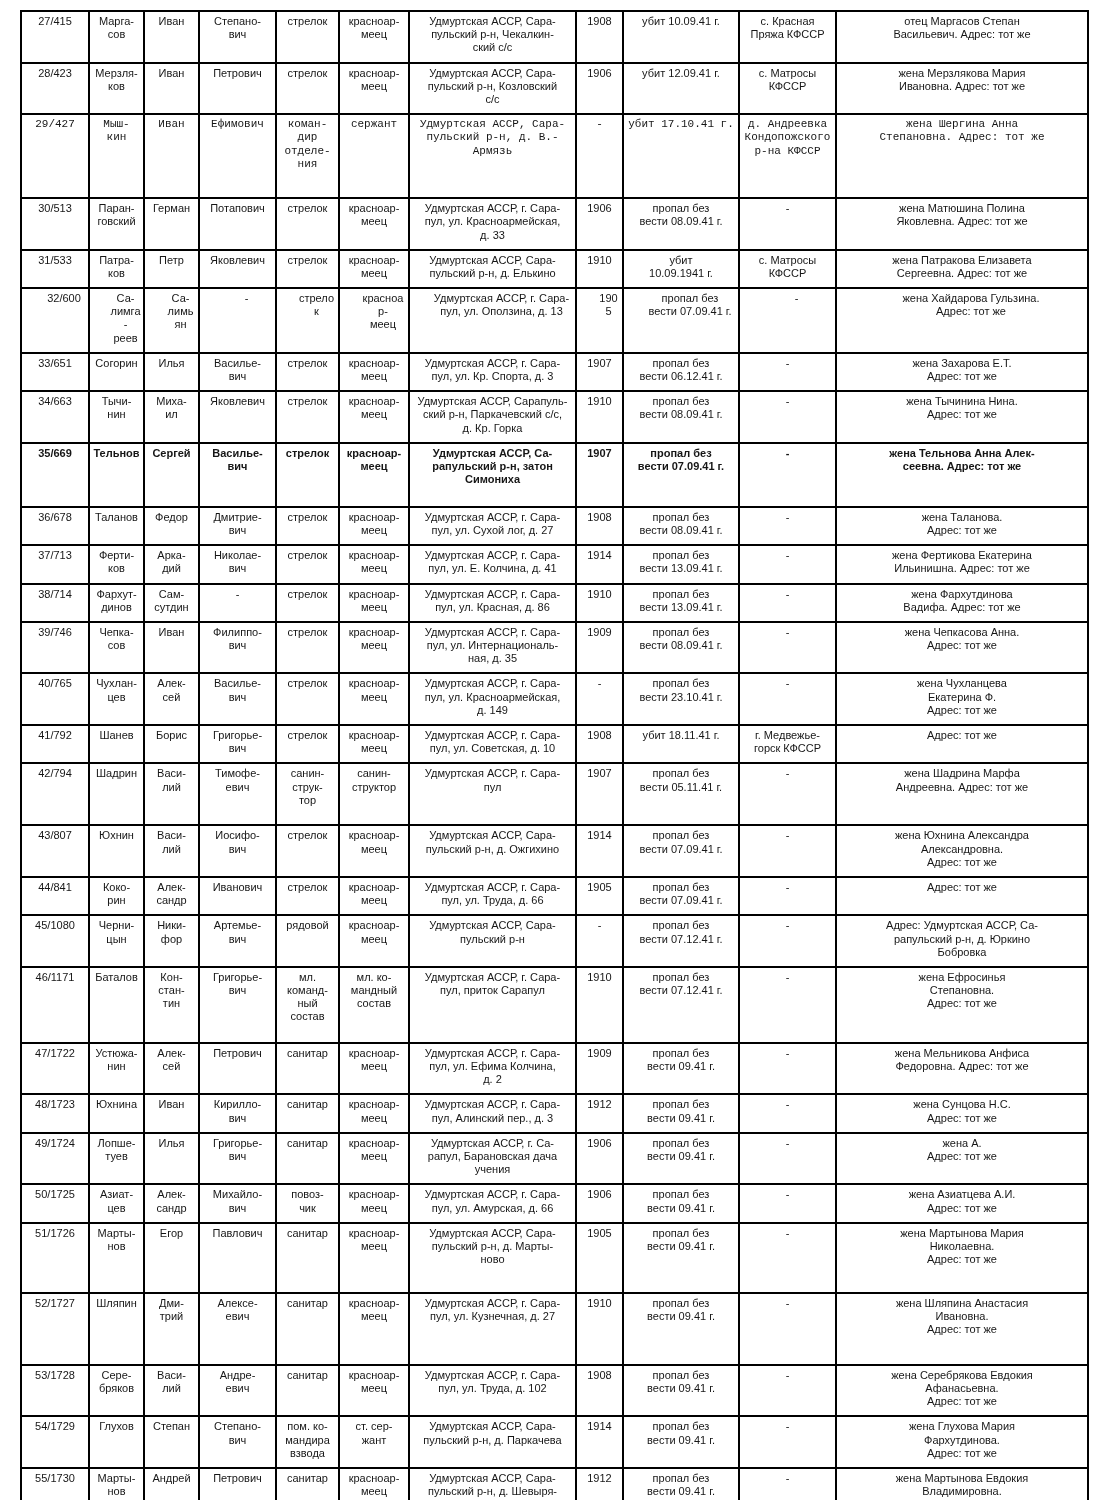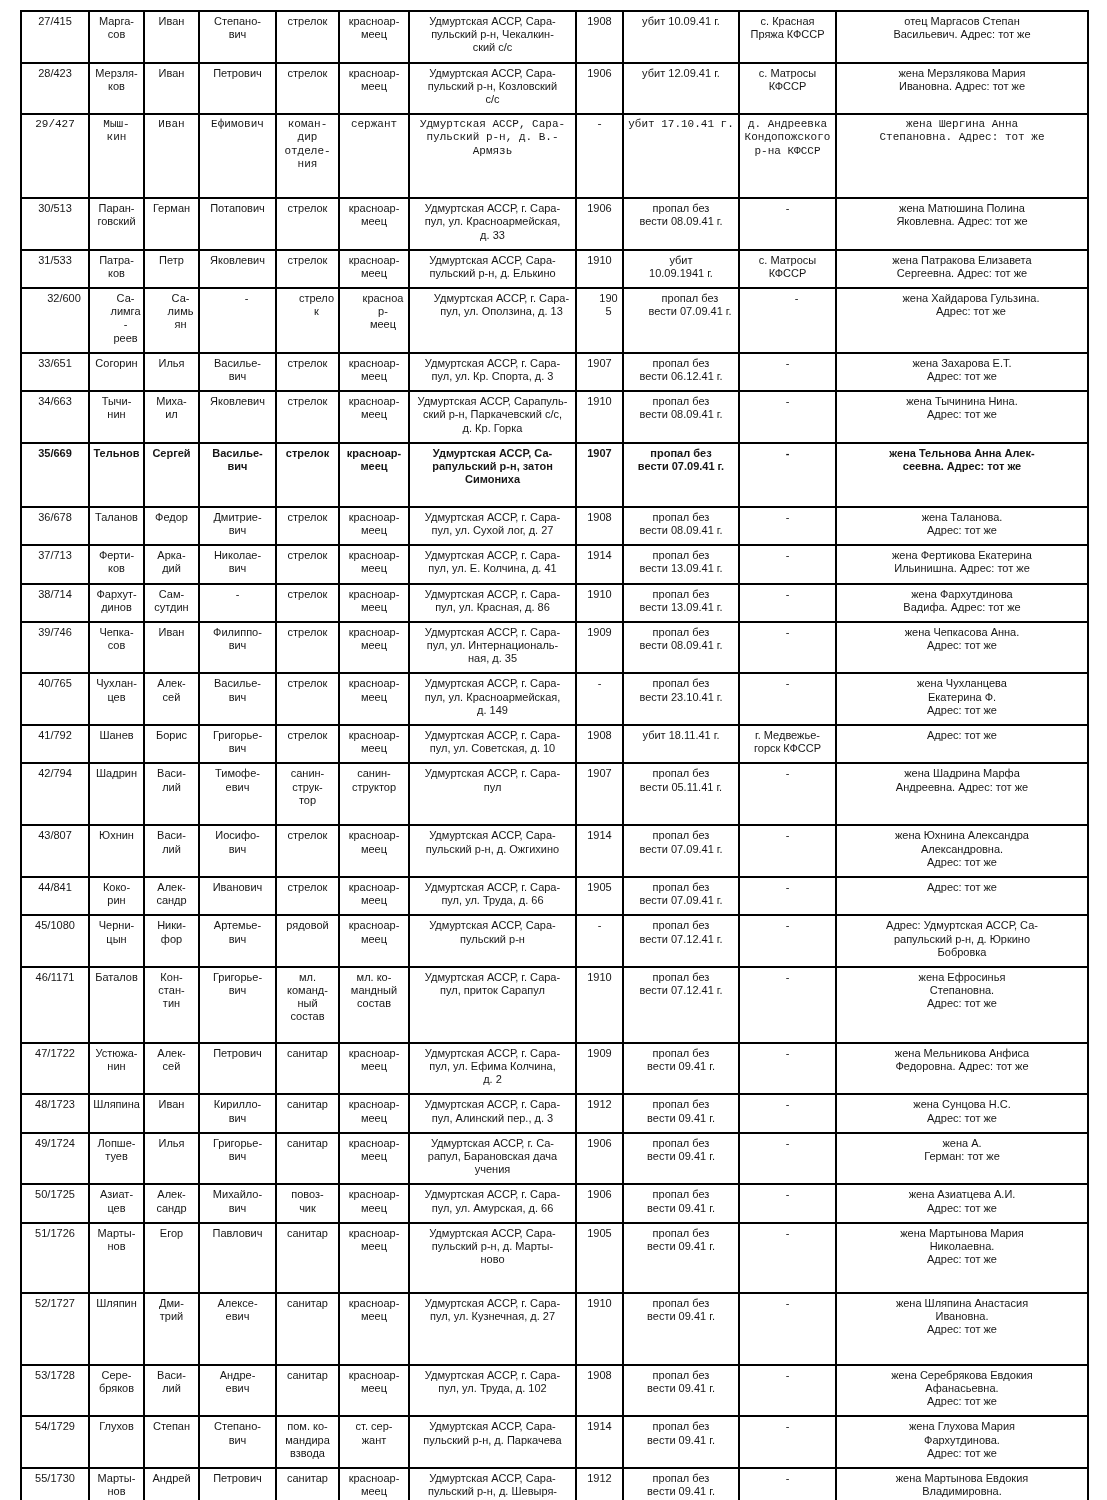--- a/index.html
+++ b/index.html
@@ -479,21 +479,21 @@
 д. 2</td>
           <td>1909</td>
           <td>пропал без
 вести 09.41 г.</td>
           <td>-</td>
           <td>жена Мельникова Анфиса
 Федоровна. Адрес: тот же</td>
         </tr>
         <tr>
           <td>48/1723</td>
-          <td>Шляпина</td>
+          <td>Юхнина</td>
           <td>Иван</td>
           <td>Кирилло-
 вич</td>
           <td>санитар</td>
           <td>красноар-
 меец</td>
           <td>Удмуртская АССР, г. Сара-
 пул, Алинский пер., д. 3</td>
           <td>1912</td>
           <td>пропал без
@@ -513,21 +513,21 @@
           <td>красноар-
 меец</td>
           <td>Удмуртская АССР, г. Са-
 рапул, Барановская дача
 учения</td>
           <td>1906</td>
           <td>пропал без
 вести 09.41 г.</td>
           <td>-</td>
           <td>жена А.
-Герман: тот же</td>
+Адрес: тот же</td>
         </tr>
         <tr>
           <td>50/1725</td>
           <td>Азиат-
 цев</td>
           <td>Алек-
 сандр</td>
           <td>Михайло-
 вич</td>
           <td>повоз-

